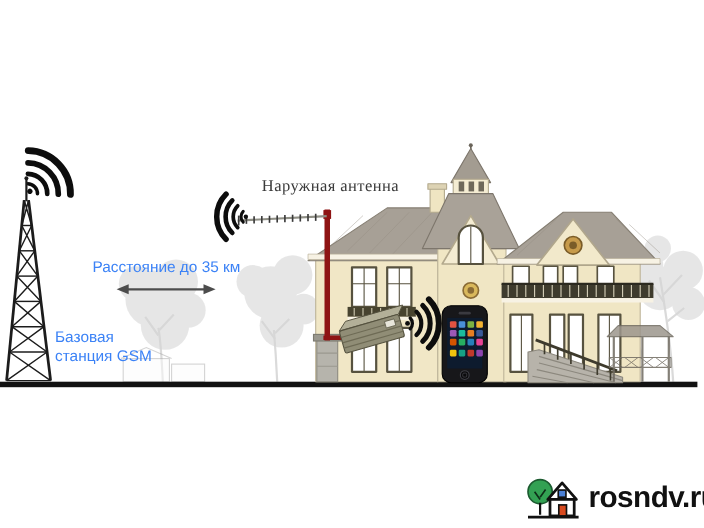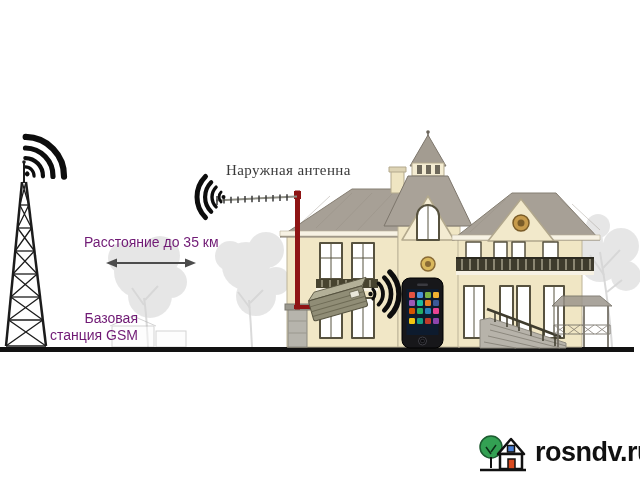--- a/index.html
+++ b/index.html
@@ -1,24 +1,24 @@
 <!DOCTYPE html>
 <html><head>
 <meta charset="utf-8">
 <style>
   html,body{margin:0;padding:0;background:#fff;}
   .canvas{
     position:relative;width:640px;height:480px;background:#ffffff;
     overflow:hidden;font-family:"Liberation Sans",sans-serif;
   }
   .scene{position:absolute;left:0;top:0;}
-  .lbl{position:absolute;color:#701a75;font-size:14px;line-height:1.18;text-align:right;}
+  .lbl{position:absolute;color:#3b82f6;font-size:14px;line-height:1.18;}
   .lbl-serif{
     position:absolute;color:#3a3a3a;font-size:15px;
-    font-family:"Liberation Serif",serif;letter-spacing:.4px;
+    font-family:"Liberation Serif",serif;letter-spacing:.4px;margin-left:12px;
   }
   .pre{white-space:pre-line;}
   .watermark{
     position:absolute;left:478px;top:432px;display:flex;align-items:center;gap:7px;
   }
   .watermark .wm-text{
     font-size:27px;font-weight:bold;color:#111;letter-spacing:-.5px;
     font-family:"Liberation Sans",sans-serif;
   }
 </style>
@@ -257,21 +257,21 @@
     <polygon points="106,263 117,258.5 117,267.5"></polygon>
     <polygon points="196,263 185,258.5 185,267.5"></polygon>
   </g>
 </svg>
 
 <div class="lbl-serif" style="left:226px;top:162px;">Наружная антенна</div>
 
 <div class="lbl" style="left:84px;top:234px;">Расстояние до 35 км</div>
 
 
-<div class="lbl pre" style="left:50px;top:310px;">Базовая
+<div class="lbl pre" style="left:50px;top:298px;">Базовая
 станция GSM</div>
 
 <div class="watermark">
   <svg width="50" height="40" viewBox="0 0 50 40">
     <circle cx="13" cy="15" r="11" fill="#33a153" stroke="#1c5b30" stroke-width="1.5"></circle>
     <path d="M13,22 L8,15 M13,20 L18,13" stroke="#0d2e18" stroke-width="1.5" fill="none"></path>
     <line x1="13" y1="25" x2="13" y2="36" stroke="#111" stroke-width="2"></line>
     <polygon points="20,22 33,7 46,22" fill="#fff" stroke="#111" stroke-width="2.5" stroke-linejoin="round"></polygon>
     <rect x="22" y="22" width="22" height="15" fill="#fff" stroke="#111" stroke-width="2.5"></rect>
     <rect x="29.5" y="13.5" width="7" height="6.5" fill="#4a7fd4" stroke="#111" stroke-width="1.5"></rect>

